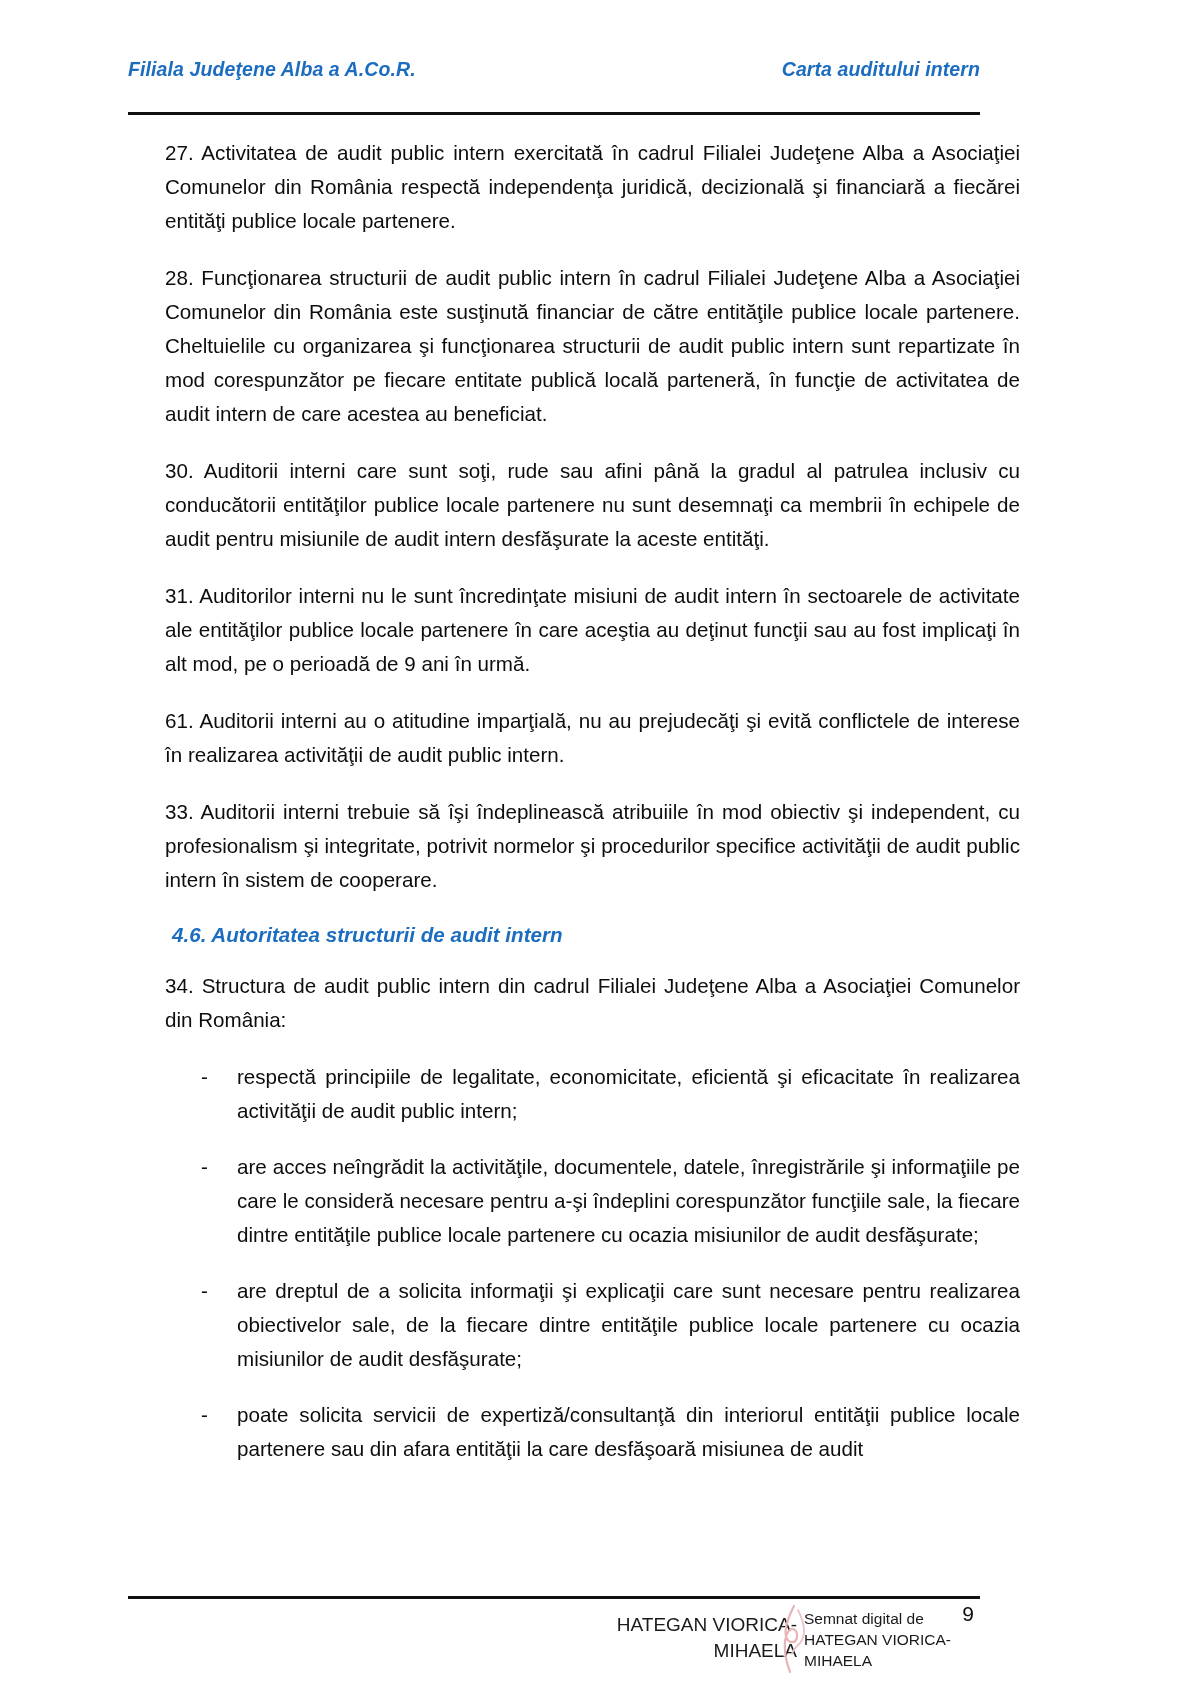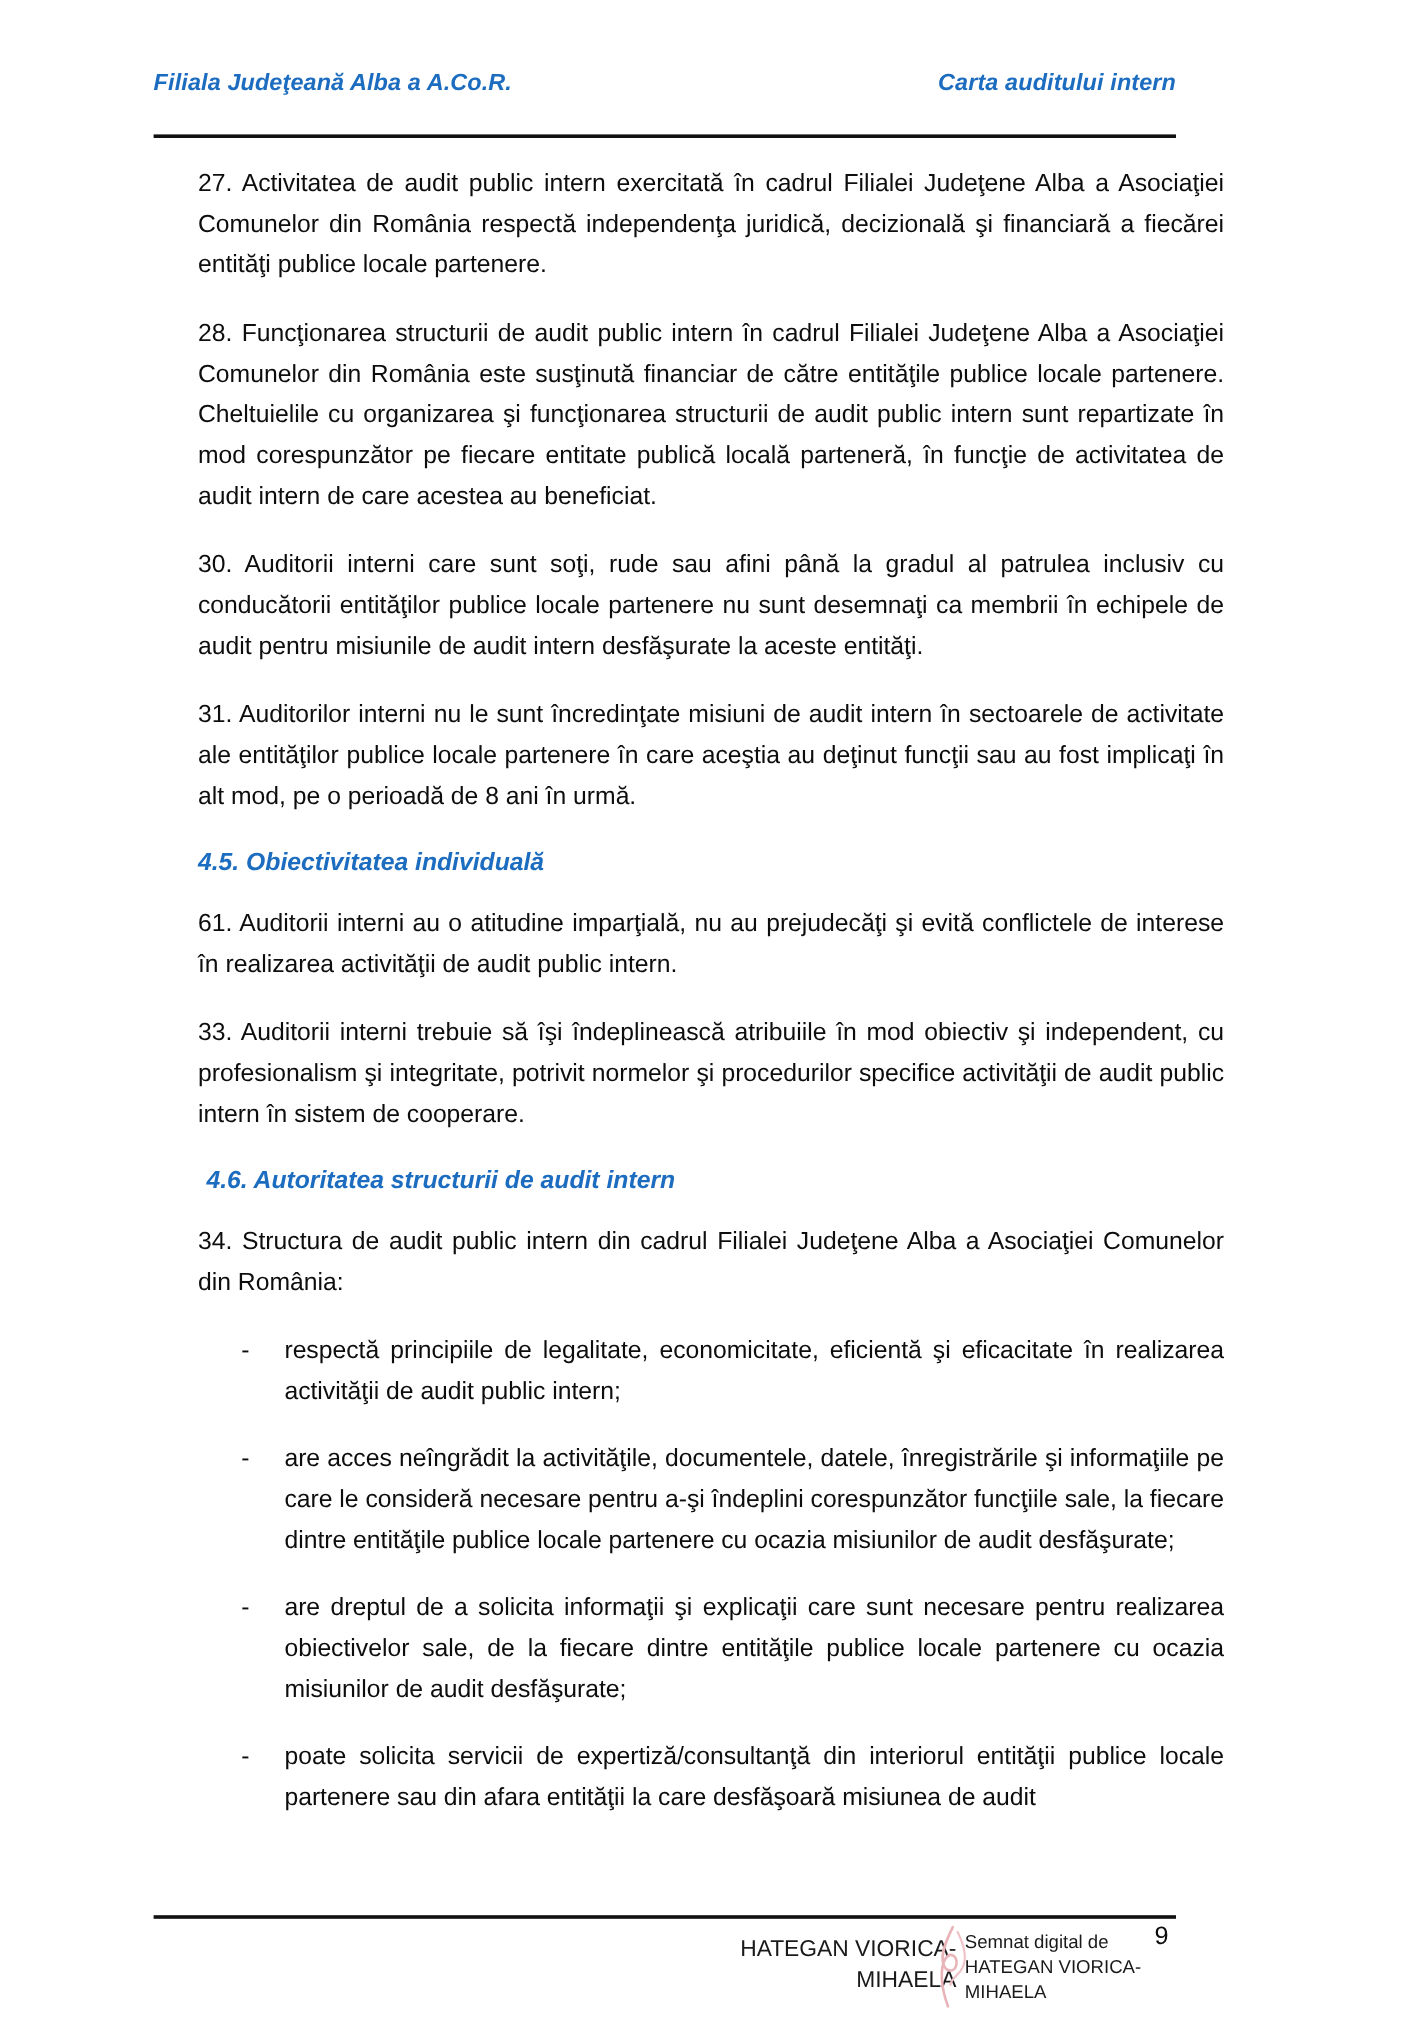--- a/index.html
+++ b/index.html
@@ -155,33 +155,32 @@
     color: #1a1a1a;
     text-align: left;
   }
 </style>
 </head>
 <body>
 
 <div class="page">
 
   <div class="header">
-    <span class="header-text">Filiala Judeţeană Alba a A.Co.R.</span>
+    <span class="header-text">Filiala Judeţene Alba a A.Co.R.</span>
     <span class="header-text">Carta auditului intern</span>
   </div>
   <div class="header-rule"></div>
 
   <div class="content">
 
     <p class="para">27. Activitatea de audit public intern exercitată în cadrul Filialei Judeţene Alba a Asociaţiei Comunelor din România respectă independenţa juridică, decizională şi financiară a fiecărei entităţi publice locale  partenere.</p>
     <p class="para">28. Funcţionarea structurii de audit public intern în cadrul Filialei Judeţene Alba a Asociaţiei Comunelor din România este susţinută financiar de către entităţile publice locale partenere. Cheltuielile cu organizarea şi funcţionarea structurii de audit public intern sunt repartizate în mod corespunzător pe fiecare entitate publică locală parteneră, în funcţie de activitatea de audit intern de care acestea au beneficiat.</p>
     <p class="para">30. Auditorii interni care sunt soţi, rude sau afini până la gradul al patrulea inclusiv cu conducătorii entităţilor publice locale partenere nu sunt desemnaţi ca membrii în echipele de audit pentru misiunile de audit intern desfăşurate la aceste entităţi.</p>
-    <p class="para">31. Auditorilor interni nu le sunt încredinţate misiuni de audit intern în sectoarele de activitate ale entităţilor publice locale partenere în care aceştia au deţinut funcţii sau au fost implicaţi în alt mod, pe o perioadă de 8 ani în urmă.</p>
-
-    <h3 class="section">4.5. Obiectivitatea individuală</h3>
+    <p class="para">31. Auditorilor interni nu le sunt încredinţate misiuni de audit intern în sectoarele de activitate ale entităţilor publice locale partenere în care aceştia au deţinut funcţii sau au fost implicaţi în alt mod, pe o perioadă de 9 ani în urmă.</p>
+
 
     <p class="para">61. Auditorii interni au o atitudine imparţială, nu au prejudecăţi şi evită conflictele de interese în realizarea activităţii de audit public intern.</p>
     <p class="para">33. Auditorii interni trebuie să îşi îndeplinească atribuiile în mod obiectiv şi independent, cu profesionalism şi integritate, potrivit normelor şi procedurilor specifice activităţii de audit public intern în sistem de cooperare.</p>
 
     <h3 class="section indent">4.6. Autoritatea structurii de audit intern</h3>
 
     <p class="para">34. Structura de audit public intern din cadrul Filialei Judeţene Alba a Asociaţiei Comunelor din România:</p>
 
     <ul class="dash-list">
       <li>

